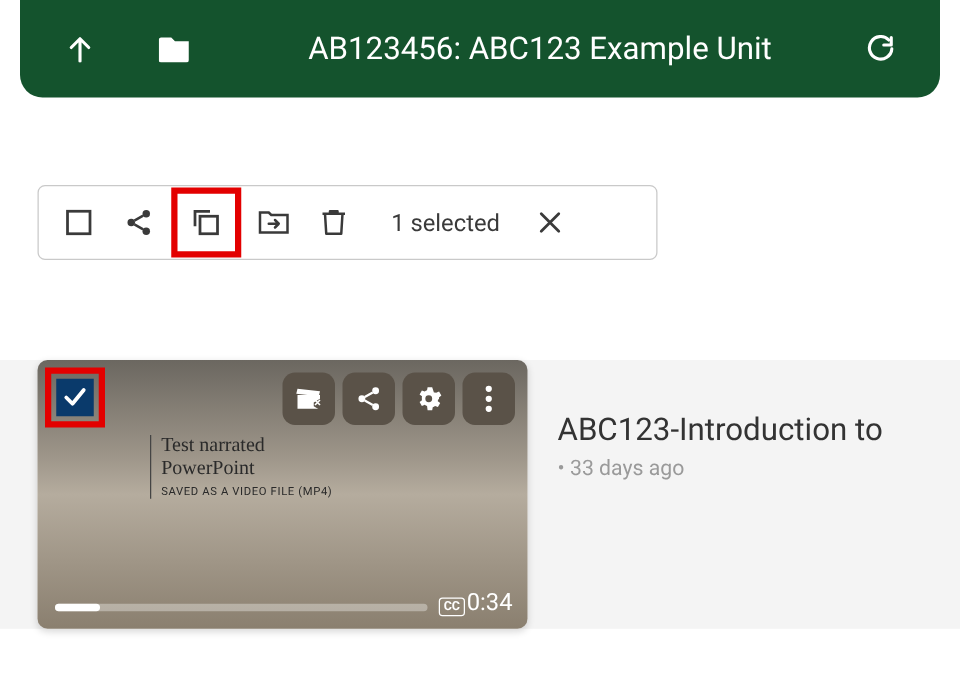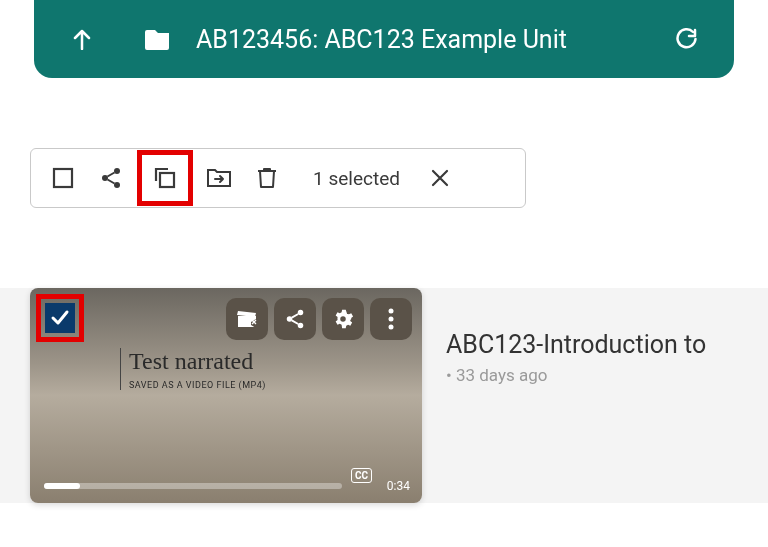--- a/index.html
+++ b/index.html
@@ -4,28 +4,29 @@
   <style>
     * { box-sizing: border-box; margin: 0; padding: 0; }
     body {
       font-family: -apple-system, BlinkMacSystemFont, "Segoe UI", Roboto, sans-serif;
       background: #fff;
       width: 768px;
       height: 547px;
       overflow: hidden;
     }
     .header {
-      background: #0f766e;
+      background: #14532d;
       border-radius: 0 0 18px 18px;
       height: 78px;
       display: flex;
       align-items: center;
       padding: 0 30px;
-      margin: 0 34px;
+      margin: 0 16px;
       color: #fff;
+      text-align: center;
     }
     .header .up-btn {
       width: 36px; height: 36px;
       display: flex; align-items: center; justify-content: center;
       cursor: pointer;
       margin-right: 40px;
     }
     .header .folder-ic {
       width: 36px; height: 36px;
       display: flex; align-items: center; justify-content: center;
@@ -116,21 +117,21 @@
     }
     .thumb-content {
       position: absolute;
       top: 60px; left: 90px;
       color: #2a2a2a;
       border-left: 1px solid #444;
       padding-left: 8px;
     }
     .thumb-title {
       font-family: Georgia, serif;
-      font-size: 24px;
+      font-size: 16px;
       line-height: 1.1;
     }
     .thumb-sub {
       font-size: 9px;
       margin-top: 6px;
       letter-spacing: 0.5px;
     }
     .progress {
       position: absolute;
       bottom: 14px; left: 14px; right: 80px;
@@ -138,33 +139,33 @@
       background: rgba(255,255,255,0.35);
       border-radius: 3px;
     }
     .progress-fill {
       width: 12%; height: 100%;
       background: #fff;
       border-radius: 3px;
     }
     .cc-badge {
       position: absolute;
-      bottom: 20px; right: 50px;
+      bottom: 10px; right: 50px;
       border: 1.5px solid #fff;
       border-radius: 3px;
       padding: 1px 3px;
       font-size: 10px;
       color: #fff;
       font-weight: bold;
     }
     .duration {
       position: absolute;
       bottom: 10px; right: 12px;
       color: #fff;
-      font-size: 12px;
+      font-size: 19px;
     }
     .meta {
       padding: 14px 0 0 24px;
     }
     .meta-title {
       font-size: 25px;
       color: #333;
       margin-top: 28px;
     }
     .meta-time {
@@ -274,20 +275,21 @@
         <div class="thumb-btn">
           <svg width="6" height="22" viewBox="0 0 6 22" fill="#fff">
             <circle cx="3" cy="3" r="2.5"></circle>
               <circle cx="3" cy="11" r="2.5"></circle>
               <circle cx="3" cy="19" r="2.5"></circle>
           </svg>
         </div>
       </div>
       <div class="thumb-content">
         <div class="thumb-title">Test narrated</div>
+        <div class="thumb-title">PowerPoint</div>
         <div class="thumb-sub">SAVED AS A VIDEO FILE (MP4)</div>
       </div>
       <div class="progress">
         <div class="progress-fill"></div>
       </div>
       <div class="cc-badge">CC</div>
       <div class="duration">0:34</div>
     </div>
     <div class="meta">
       <div class="meta-title">ABC123-Introduction to</div>

